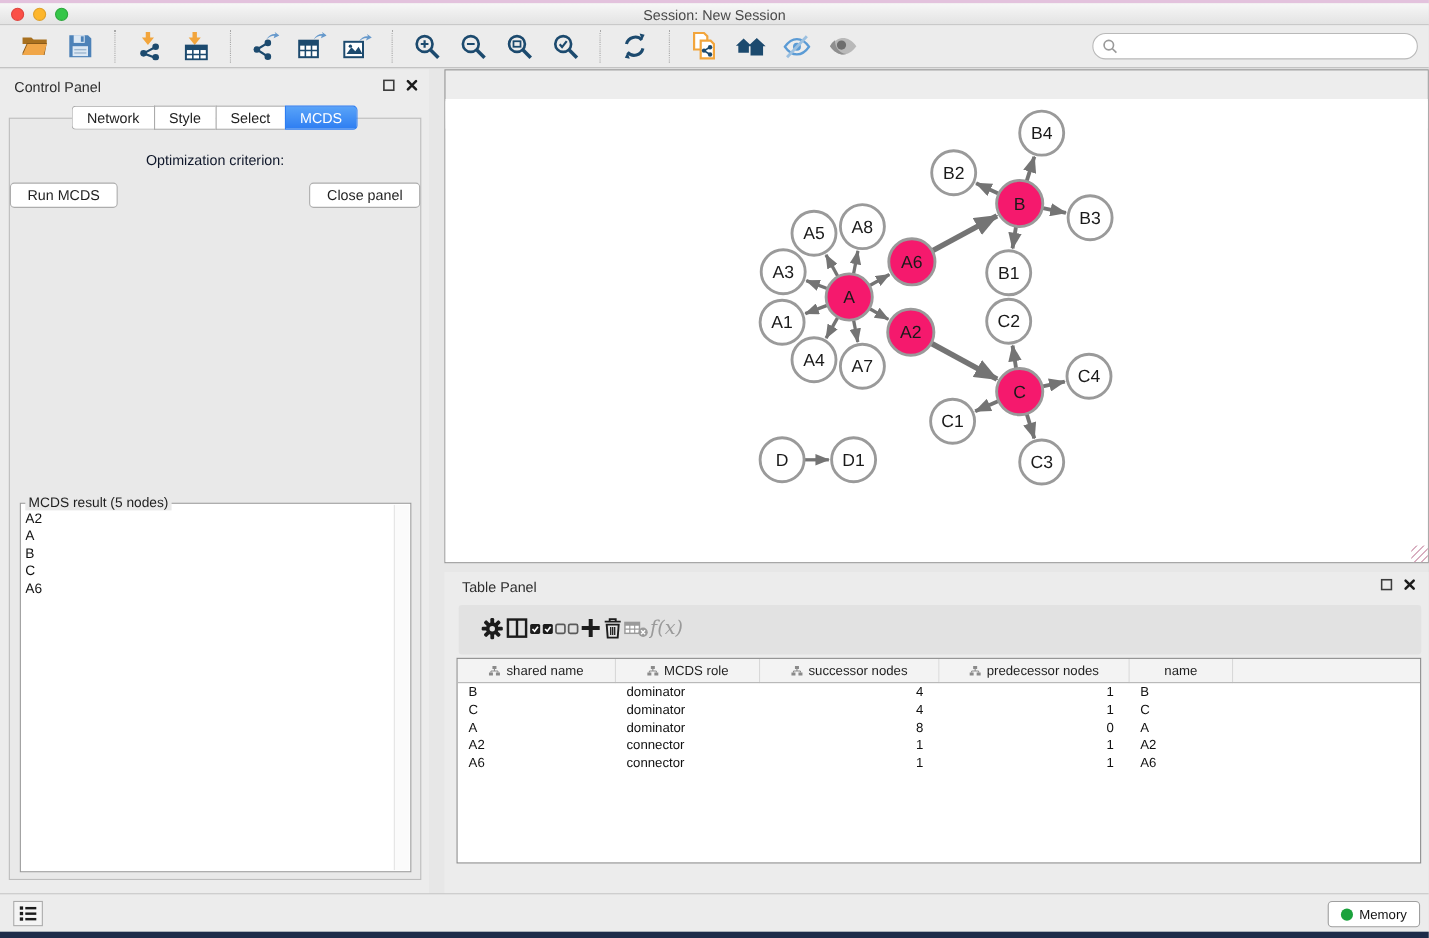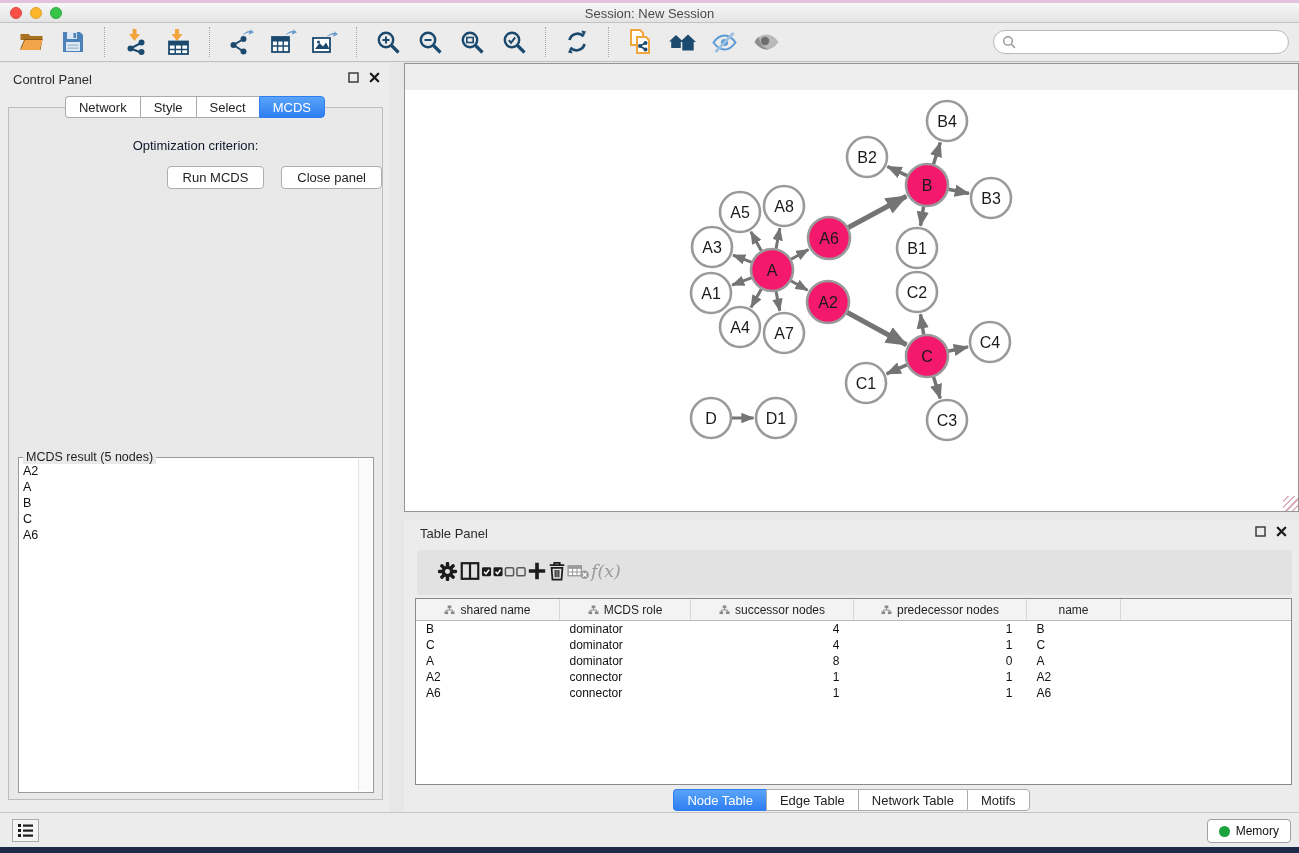--- a/index.html
+++ b/index.html
@@ -29,21 +29,21 @@
   .cp-tabs{position:absolute;top:33px;left:0;right:0;display:flex;justify-content:center;z-index:2;}
   .seg-tab{height:22px;padding:0 13px;font-size:13px;color:#222;background:#fff;border:1px solid #ababab;border-right:none;display:flex;align-items:center;}
   .seg-tab:first-child{border-radius:4px 0 0 4px;}
   .seg-tab:last-child{border-radius:0 4px 4px 0;border-right:1px solid #ababab;}
   .seg-tab.active{background:linear-gradient(#59a3f8,#2e7ef2);border-color:#2e7ef2;color:#fff;}
   .cp-body{position:absolute;left:8px;right:7px;top:44px;bottom:13px;background:#e9e9e9;border:1px solid #bdbdbd;}
   .opt-label{margin-top:30px;text-align:center;font-size:13px;color:#0f172a;}
   .criterion{position:relative;margin:11px auto 0;width:314px;height:24px;background:#fff;border:1px solid #b5b5b5;border-radius:4px;box-sizing:border-box;display:flex;align-items:center;}
   .criterion-text{flex:1;font-size:13px;color:#1f1f1f;padding-left:8px;white-space:nowrap;overflow:hidden;}
   .stepper{width:19px;height:22px;border-radius:3px;background:linear-gradient(#6facf8,#2e7ef2);display:flex;align-items:center;justify-content:center;margin-right:0px;}
-  .cp-buttons{display:flex;justify-content:flex-end;gap:17px;margin-top:13px;}
+  .cp-buttons{display:flex;justify-content:space-between;margin-top:13px;}
   .mac-btn{height:23px;padding:0 15px;background:#fff;border:1px solid #adadad;border-radius:4px;font-size:13px;color:#1f1f1f;font-family:"Liberation Sans",sans-serif;}
   .result-box{position:absolute;left:9px;right:8px;top:349px;bottom:6px;border:1px solid #9a9a9a;background:#fff;}
   .result-title{position:absolute;top:-8px;left:4px;background:#e9e9e9;padding:0 3px;font-size:12.5px;color:#1f1f1f;}
   .result-list{position:absolute;left:4px;right:16px;top:5px;bottom:4px;font-size:12.5px;line-height:16px;color:#111;overflow:hidden;}
   .scroll-track{position:absolute;right:1px;top:1px;bottom:1px;width:13px;background:#fbfbfb;border-left:1px solid #e4e4e4;}
   
   .network-window{position:absolute;left:404px;top:63px;width:895px;height:449px;background:#ededed;border:1px solid #949494;box-sizing:border-box;}
   .nw-titlebar{position:relative;height:25px;background:linear-gradient(#f3f3f3,#dcdcdc);border-bottom:1px solid #b2b2b2;margin-top:28px;}
   .nw-titlebar .lights{top:7px;left:12px;}
   .nw-title{position:absolute;left:0;right:0;top:5px;text-align:center;font-size:13px;color:#3c3c3c;}
@@ -575,26 +575,20 @@
               <td>A6</td>
               <td>connector</td>
               <td class="r">1</td>
               <td class="r">1</td>
               <td>A6</td>
               <td></td>
             </tr>
           </tbody>
       </table>
     </div>
-    <div class="tp-tabs" id="tp-tabs">
-        <button class="seg-tab active">Node Table</button>
-        <button class="seg-tab">Edge Table</button>
-        <button class="seg-tab">Network Table</button>
-        <button class="seg-tab">Motifs</button>
-      </div>
   </div>
 
   <div class="statusbar">
     <button class="list-btn">
       <svg width="19" height="19" viewBox="0 0 19 19">
           <g fill="#1c1c1c">
             <rect x="2" y="3" width="3" height="3"></rect>
             <rect x="7" y="3.5" width="10" height="2.2"></rect>
             <rect x="2" y="8" width="3" height="3"></rect>
             <rect x="7" y="8.5" width="10" height="2.2"></rect>

